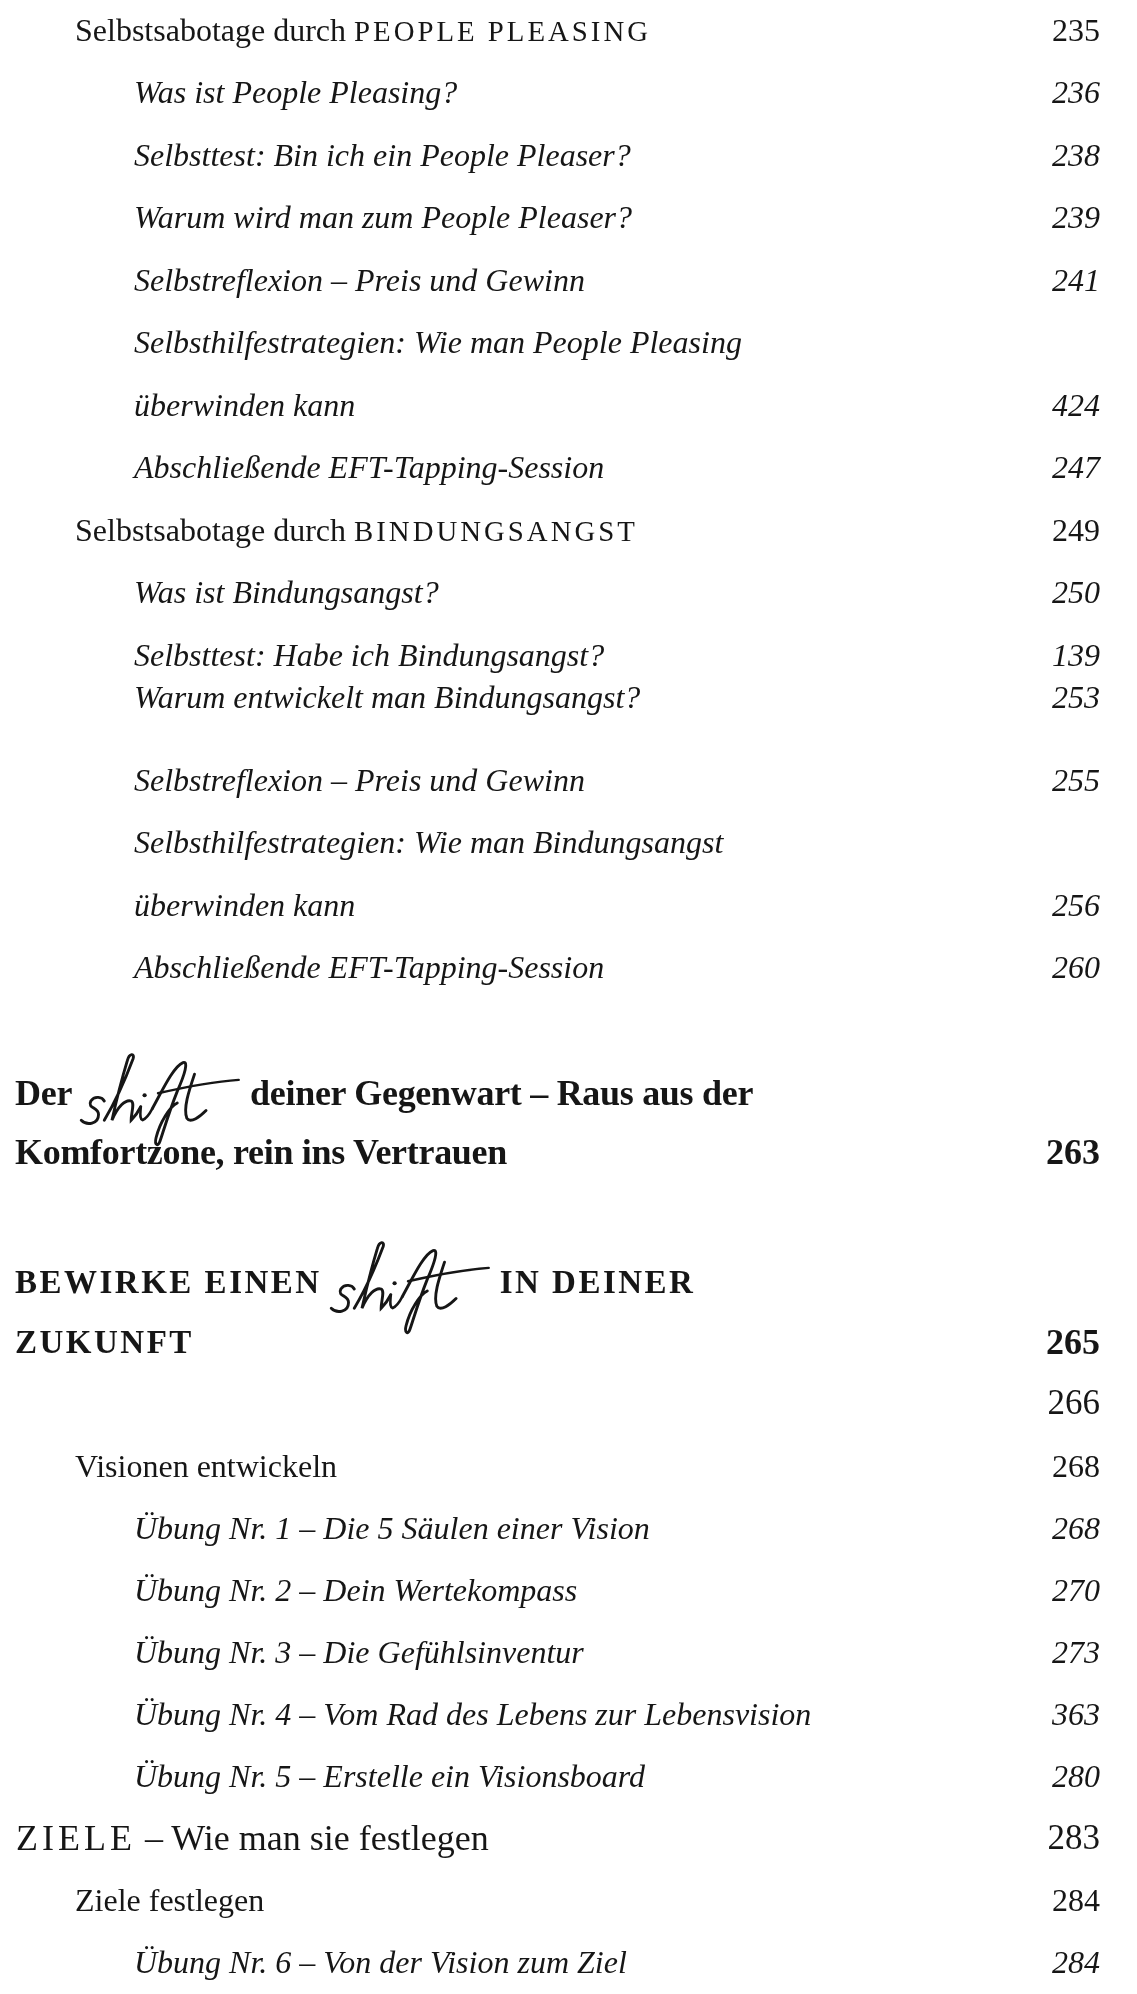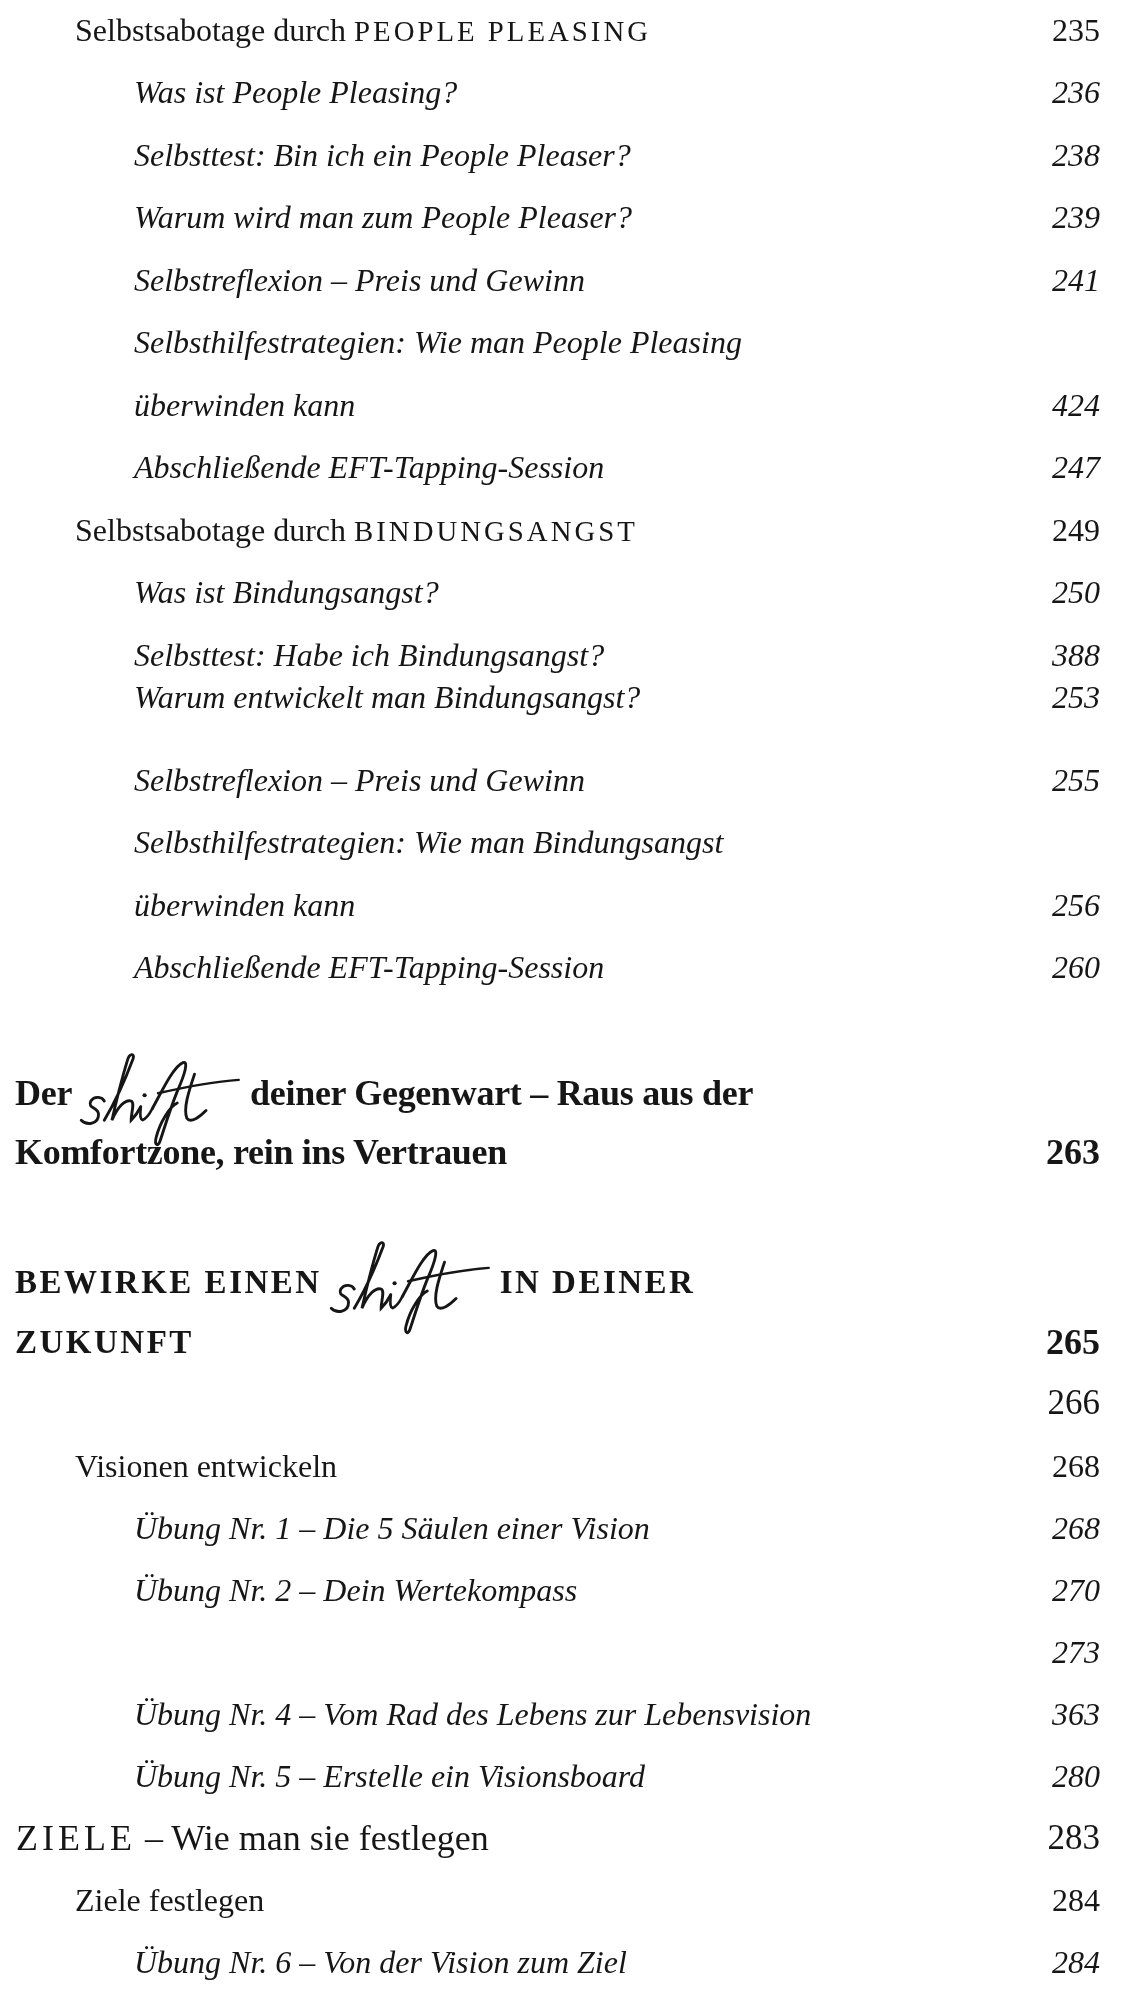--- a/index.html
+++ b/index.html
@@ -133,21 +133,21 @@
   <div class="row lvl2" style="top:505px">
     <span class="title"><span>Selbstsabotage durch </span><span class="caps">BINDUNGSANGST</span></span>
     <span class="page">249</span>
   </div>
   <div class="row lvl3" style="top:567px">
     <span class="title">Was ist Bindungsangst?</span>
     <span class="page">250</span>
   </div>
   <div class="row lvl3" style="top:630px">
     <span class="title">Selbsttest: Habe ich Bindungsangst?</span>
-    <span class="page">388</span>
+    <span class="page">139</span>
   </div>
   <div class="row lvl3" style="top:672px">
     <span class="title">Warum entwickelt man Bindungsangst?</span>
     <span class="page">253</span>
   </div>
   <div class="row lvl3" style="top:755px">
     <span class="title">Selbstreflexion – Preis und Gewinn</span>
     <span class="page">255</span>
   </div>
   <div class="row lvl3" style="top:817px">
@@ -192,20 +192,21 @@
   </div>
   <div class="row lvl3" style="top:1503px">
     <span class="title">Übung Nr. 1 – Die 5 Säulen einer Vision</span>
     <span class="page">268</span>
   </div>
   <div class="row lvl3" style="top:1565px">
     <span class="title">Übung Nr. 2 – Dein Wertekompass</span>
     <span class="page">270</span>
   </div>
   <div class="row lvl3" style="top:1627px">
+    <span class="title">Übung Nr. 3 – Die Gefühlsinventur</span>
     <span class="page">273</span>
   </div>
   <div class="row lvl3" style="top:1689px">
     <span class="title">Übung Nr. 4 – Vom Rad des Lebens zur Lebensvision</span>
     <span class="page">363</span>
   </div>
   <div class="row lvl3" style="top:1751px">
     <span class="title">Übung Nr. 5 – Erstelle ein Visionsboard</span>
     <span class="page">280</span>
   </div>

